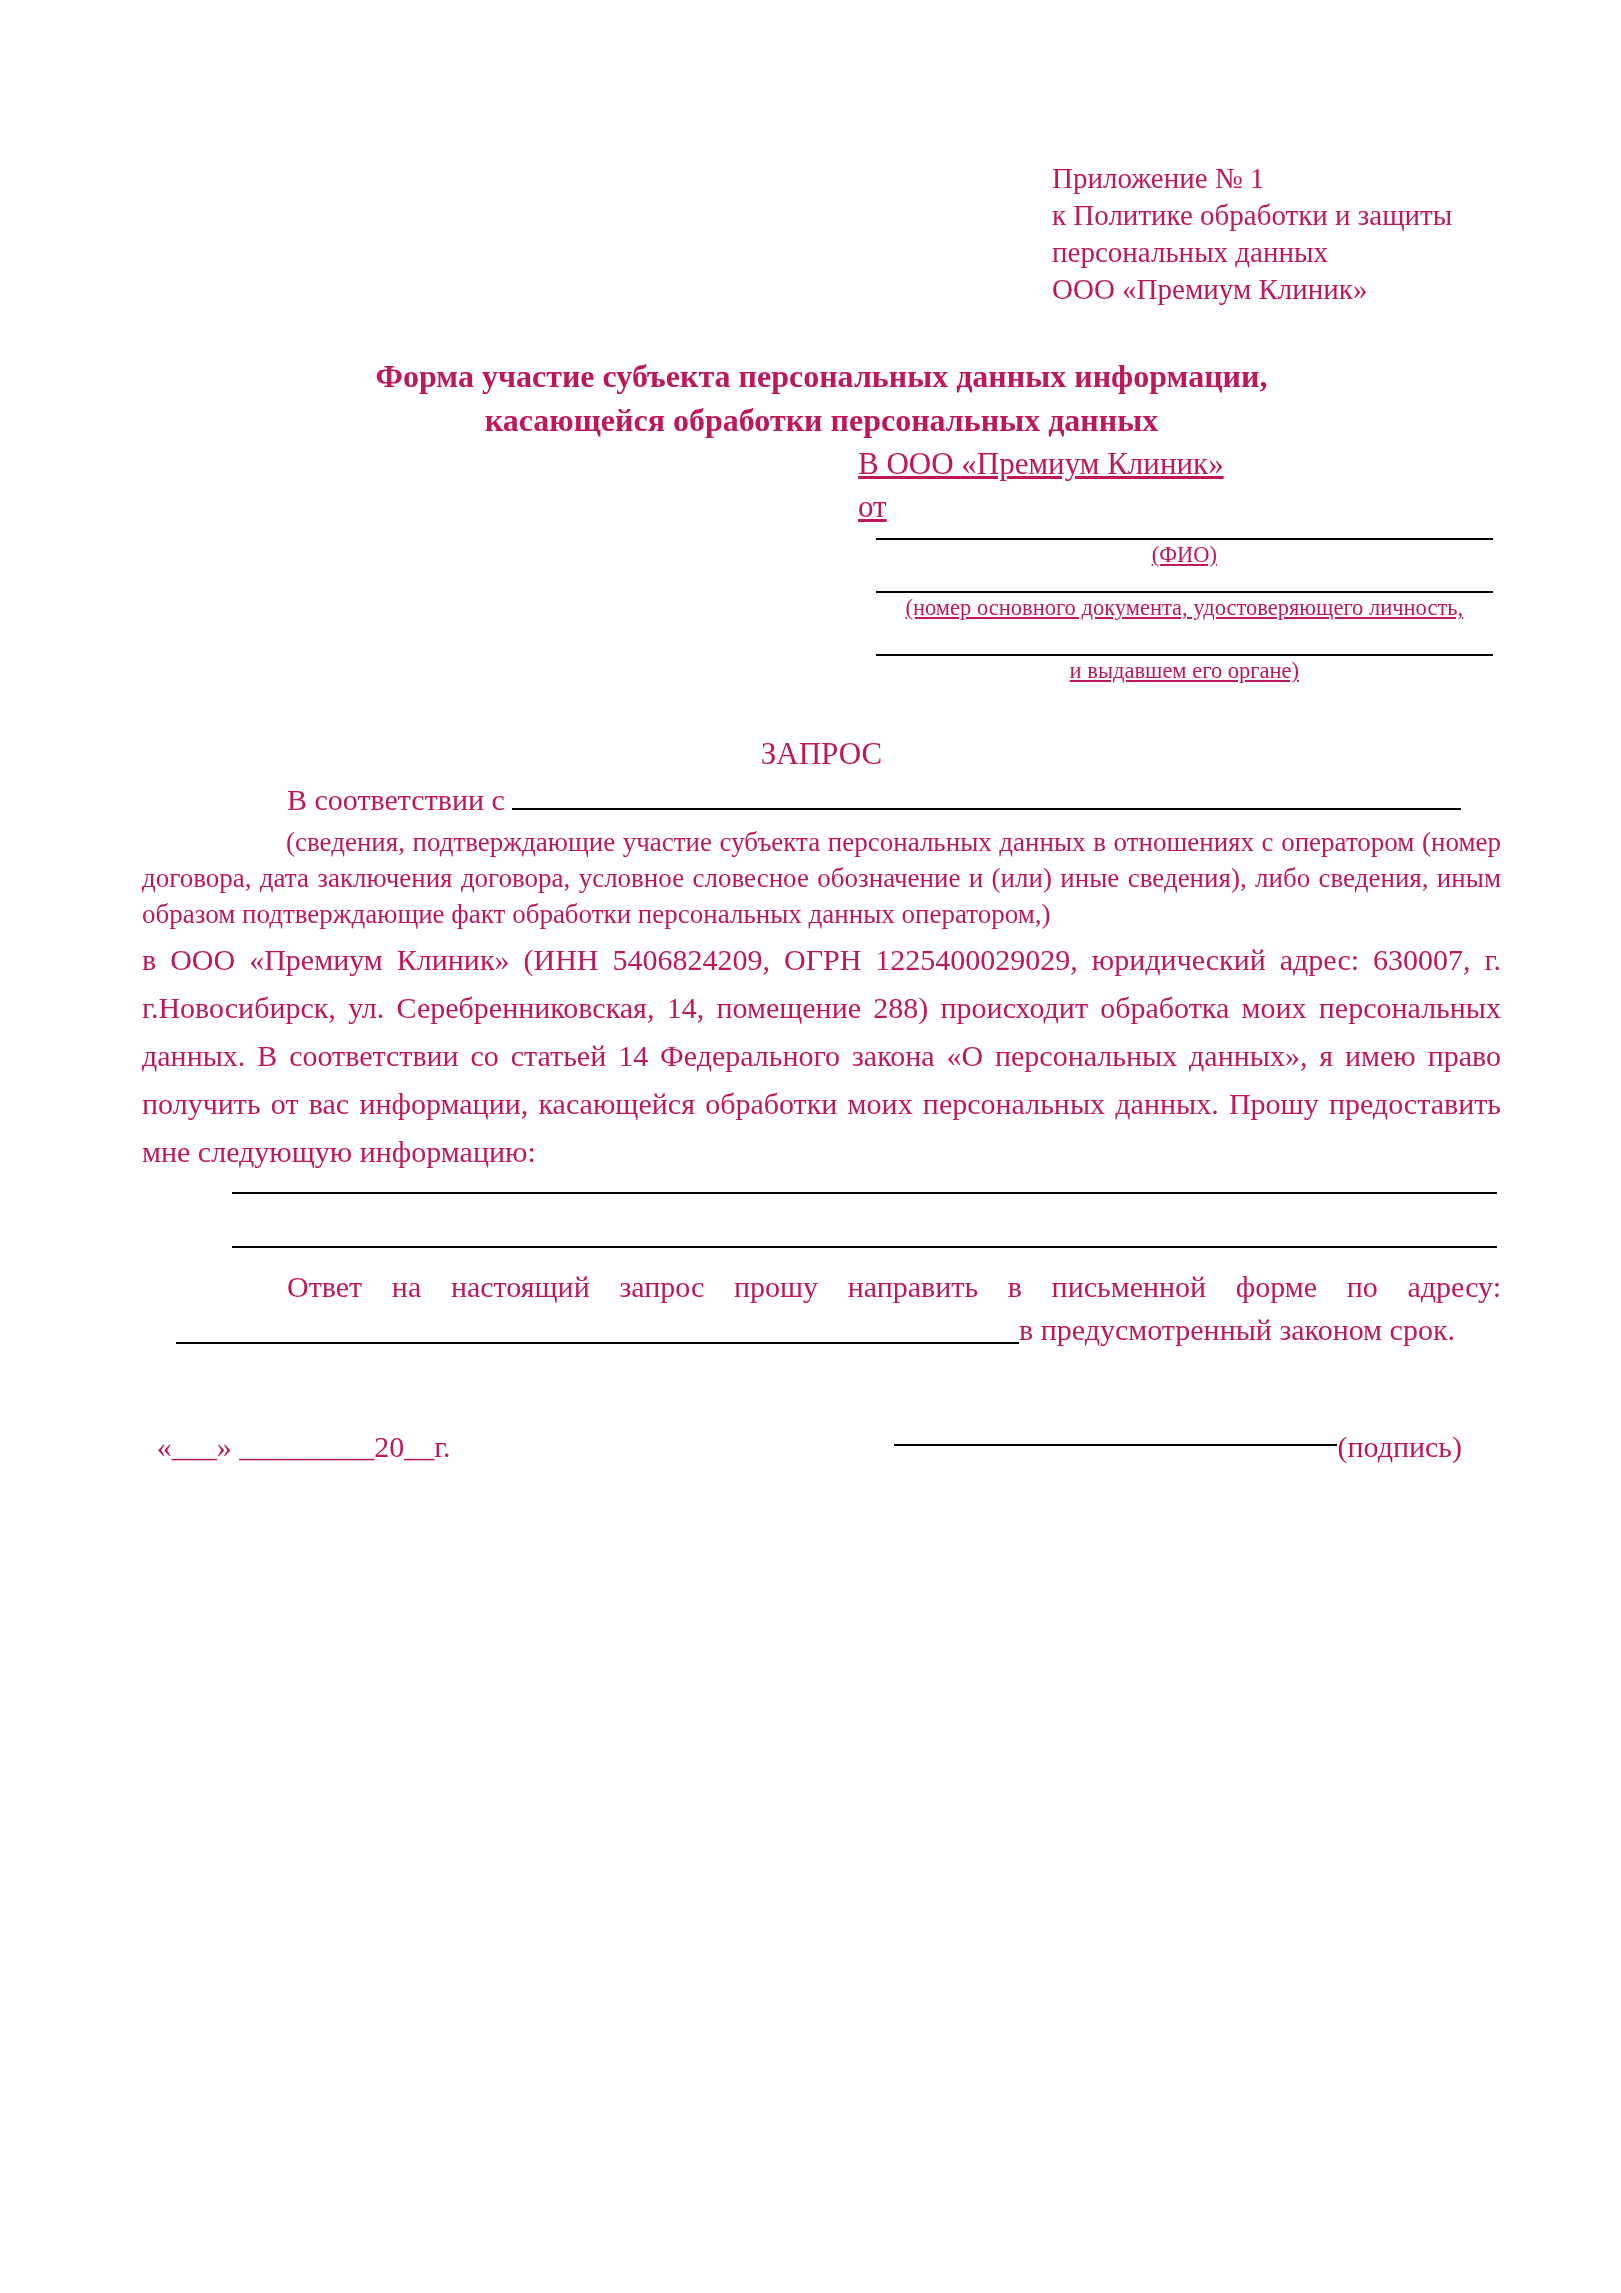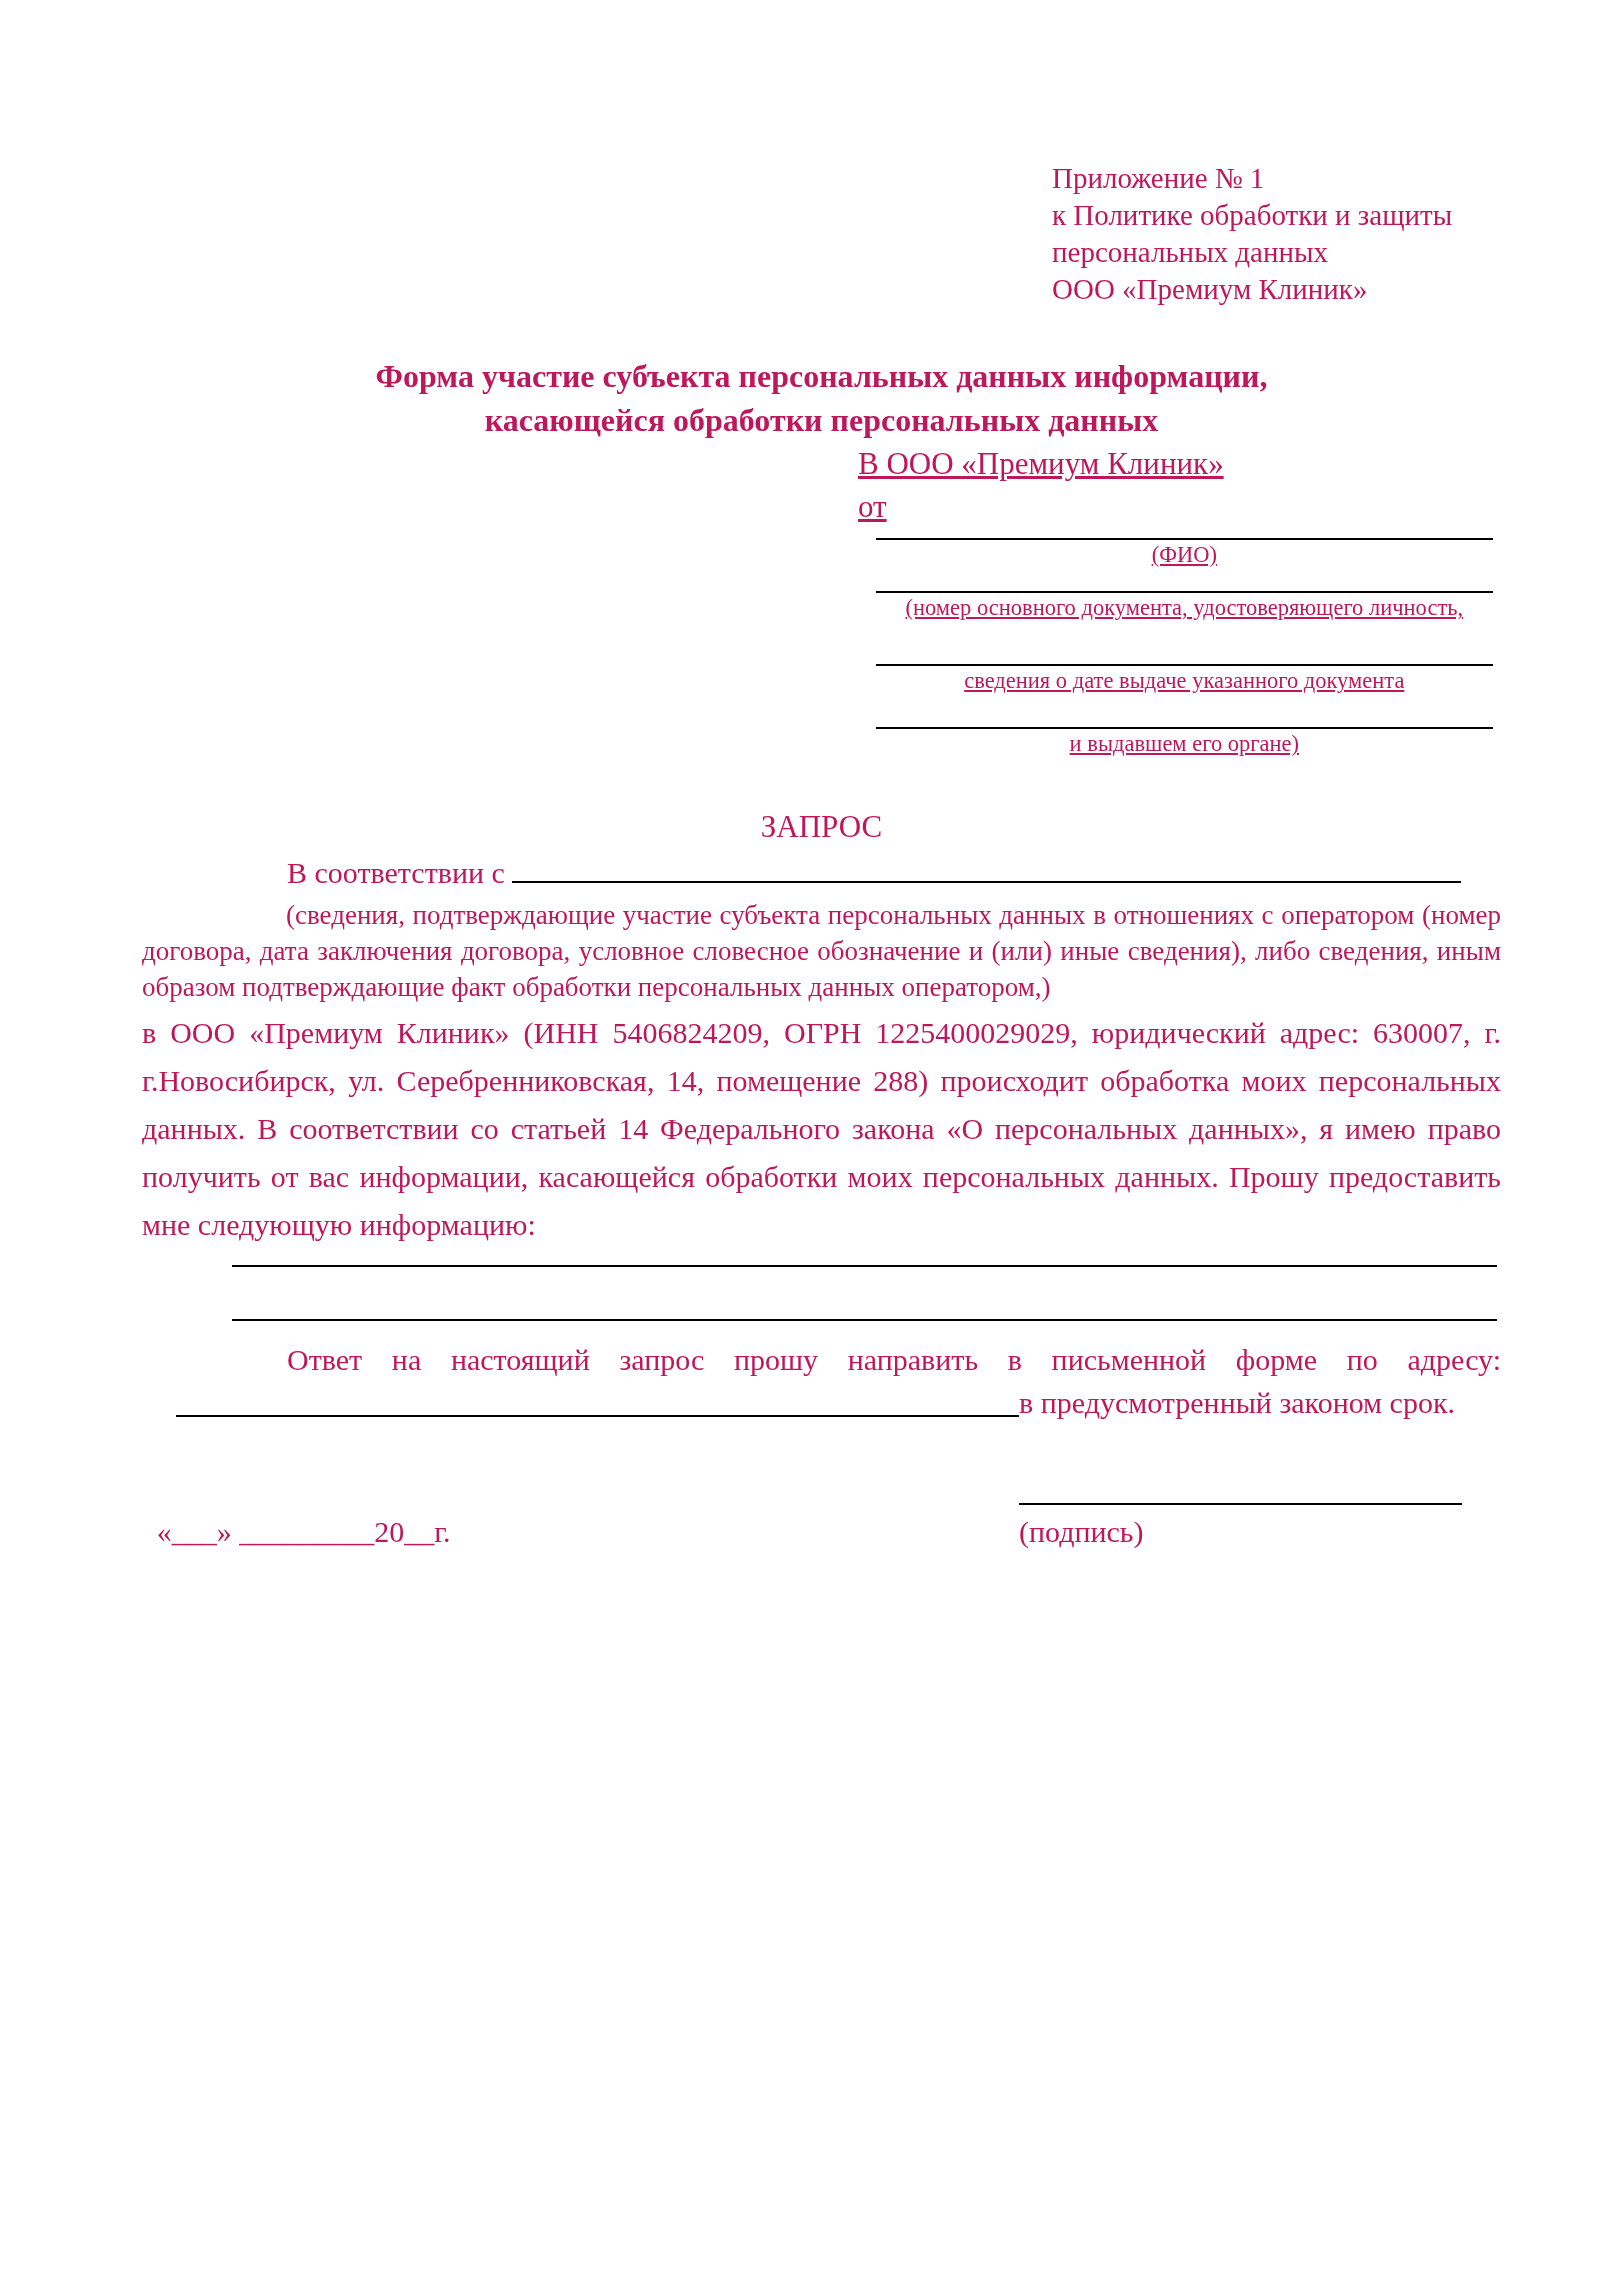--- a/index.html
+++ b/index.html
@@ -118,21 +118,21 @@
   .reply-suffix { white-space: nowrap; }
 
   .footer-row {
     margin-top: 76px;
     display: flex;
     justify-content: space-between;
     align-items: flex-end;
     line-height: 41px;
   }
   .date-line { margin-left: 14.7px; white-space: nowrap; }
-  .sig-group { display: flex; align-items: flex-start; margin-right: 39px; flex-direction: column; }
+  .sig-group { display: flex; align-items: center; margin-right: 39px; }
   .signature-rule {
     width: 443px;
     height: 5.9px;
     border-bottom: 2.9px solid #000;
     margin-bottom: 5.9px;
   }
   .signature-caption { white-space: nowrap; }
 </style>
 </head>
 <body>
@@ -158,24 +158,20 @@
     <div class="fill-group">
       <div class="fill-rule r1"></div>
       <div class="fill-caption">(ФИО)</div>
     </div>
 
     <div class="fill-group">
       <div class="fill-rule r2"></div>
       <div class="fill-caption">(номер основного документа, удостоверяющего личность,</div>
     </div>
 
-    <div class="fill-group">
-      <div class="fill-rule r3"></div>
-      <div class="fill-caption">сведения о дате выдаче указанного документа</div>
-    </div>
 
     <div class="fill-group">
       <div class="fill-rule r4"></div>
       <div class="fill-caption">и выдавшем его органе)</div>
     </div>
   </div>
 
   <div class="request-heading">ЗАПРОС</div>
 
   <div class="accordance">

